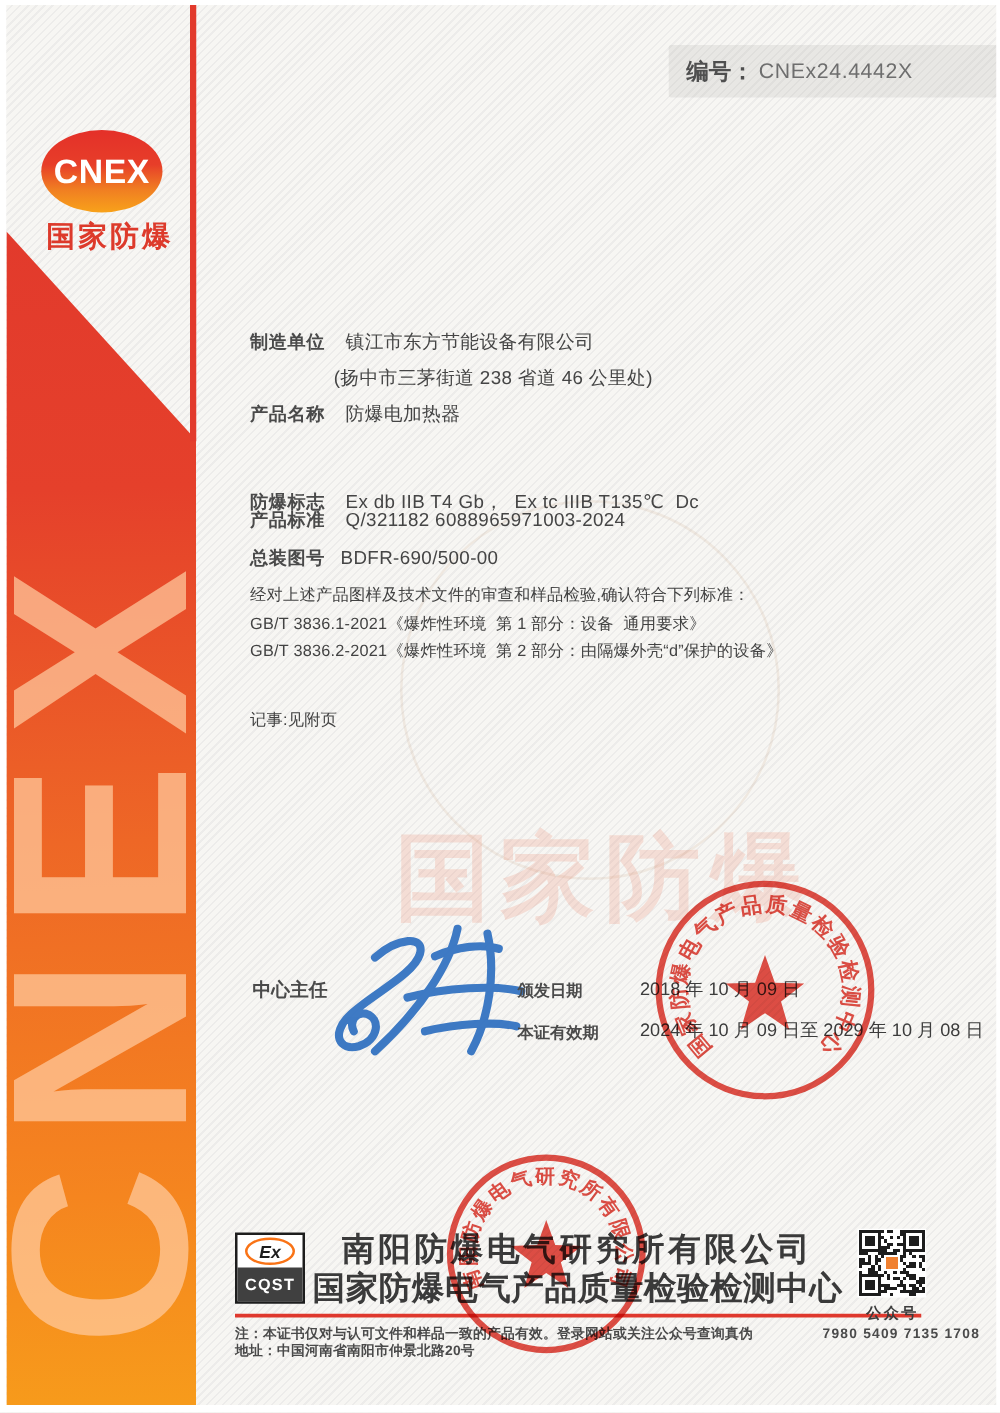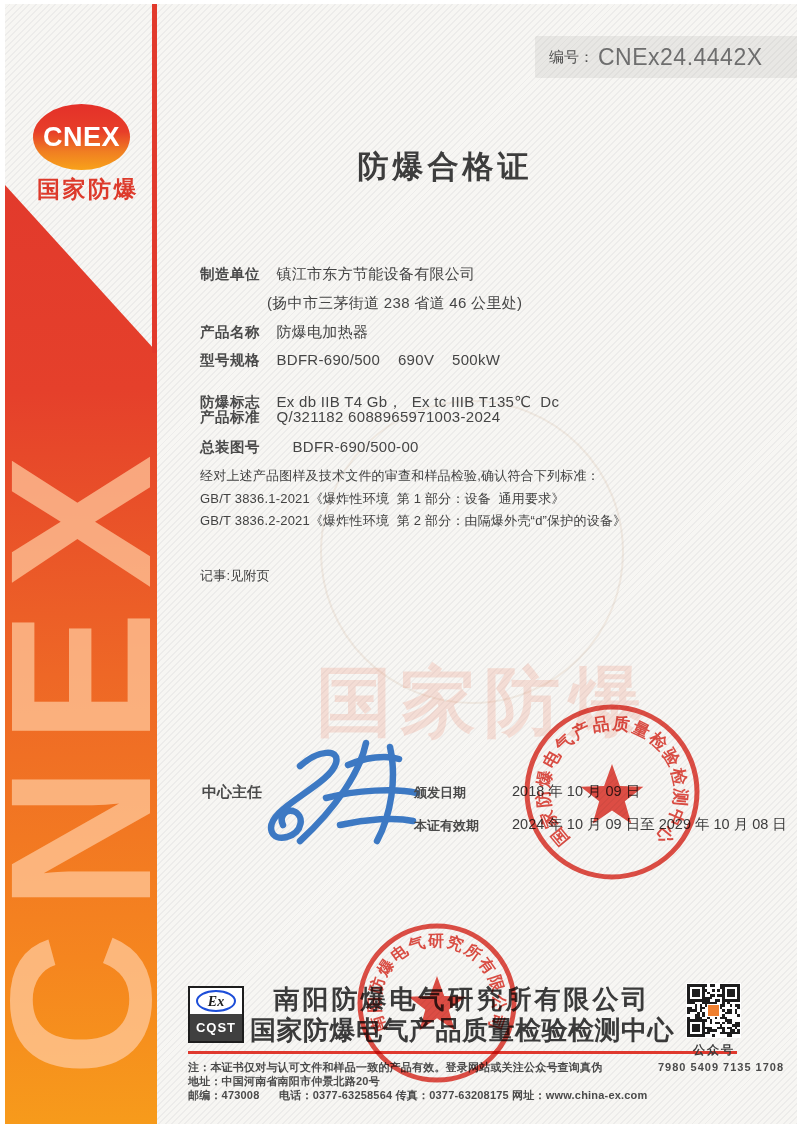--- a/index.html
+++ b/index.html
@@ -35,43 +35,43 @@
   .logo-oval{
     left:33px;top:104px;width:97px;height:66px;border-radius:50%;
     background:linear-gradient(180deg,#e43029 0%,#e73e29 42%,#f07e22 72%,#f8a21a 100%);
     display:flex;align-items:center;justify-content:center;
   }
   .logo-oval span{color:#ffffff;font-weight:800;font-size:27px;letter-spacing:0.5px;}
   .logo-caption{left:37px;top:174px;font-size:23px;font-weight:600;color:#dd3a2b;letter-spacing:2.5px;}
   
   .num-box{left:535px;top:36px;width:263px;height:42px;background:rgba(158,156,150,0.16);border-radius:2px;
     display:flex;align-items:center;padding-left:14px;box-sizing:border-box;}
-  .num-label{font-size:15px;font-weight:400;color:#4f4f4f;}
-  .num-value{font-size:23px;color:#6e6e6e;letter-spacing:0.5px;margin-left:4px;}
+  .num-label{font-size:18px;font-weight:700;color:#4f4f4f;}
+  .num-value{font-size:17px;color:#6e6e6e;letter-spacing:0.5px;margin-left:4px;}
   
   .title{left:165px;top:146px;width:560px;text-align:center;font-size:31px;font-weight:800;color:#3d3d3d;letter-spacing:4px;}
   
   .wm-circle{left:320px;top:400px;width:300px;height:300px;border:2px solid rgba(180,130,92,0.12);border-radius:50%;}
   .wm-text{left:316px;top:652px;font-size:76px;font-weight:700;letter-spacing:8px;color:rgba(233,126,94,0.20);}
   
   .flabel{font-size:14.5px;font-weight:600;color:#4a4a4a;letter-spacing:0.5px;}
   .fvalue{font-size:15px;color:#454545;letter-spacing:0.3px;}
   .row{height:20px;line-height:20px;}
   .para{font-size:13px;color:#424242;letter-spacing:0.2px;line-height:20px;}
   
   .sig-label{font-size:15px;font-weight:600;color:#4a4a4a;}
   .d-label{font-size:13px;font-weight:600;color:#4a4a4a;}
   .d-value{font-size:14.5px;color:#3c3c3c;}
   
   .stamp{mix-blend-mode:multiply;opacity:0.88;}
   
   .ex-logo{left:188px;top:986px;width:56px;height:57px;border:2px solid #1d1d1d;box-sizing:border-box;background:#ffffff;}
   .ex-top{height:26px;display:flex;align-items:center;justify-content:center;}
-  .ex-oval{width:40px;height:22px;border:2px solid #1d4ed8;border-radius:50%;display:flex;align-items:flex-end;justify-content:center;
-    font-size:14px;font-weight:700;font-style:italic;color:#1d1d1d;box-sizing:border-box;font-family:Liberation Serif, serif;}
+  .ex-oval{width:40px;height:22px;border:2px solid #f97316;border-radius:50%;display:flex;align-items:center;justify-content:center;
+    font-size:14px;font-weight:700;font-style:italic;color:#1d1d1d;box-sizing:border-box;}
   .ex-bottom{height:27px;background:#404040;color:#ffffff;display:flex;align-items:center;justify-content:center;
     font-size:13px;font-weight:700;letter-spacing:1px;}
   .org1{left:188px;top:982px;width:548px;text-align:center;font-size:26px;font-weight:700;color:#3a3a3a;letter-spacing:3px;}
   .org2{left:188px;top:1013px;width:548px;text-align:center;font-size:26px;font-weight:700;color:#3a3a3a;letter-spacing:0.5px;}
   .red-line{left:188px;top:1051px;width:549px;height:3px;background:#df382d;}
   .qr-wrap{left:686px;top:983px;width:55px;height:55px;background:#ffffff;padding:1px;box-sizing:border-box;}
   .qr-caption{left:684px;top:1042px;width:60px;text-align:center;font-size:12px;font-weight:600;color:#3c3c3c;letter-spacing:2px;}
   .foot{font-size:11px;font-weight:600;color:#4a4a4a;letter-spacing:0.2px;line-height:13px;}
 </style>
 </head>
@@ -87,51 +87,46 @@
   <div class="abs logo-oval">
     <span>CNEX</span>
   </div>
   <div class="abs logo-caption">国家防爆</div>
 
   <div class="abs num-box">
     <span class="num-label">编号：</span>
     <span class="num-value">CNEx24.4442X</span>
   </div>
 
-  <div class="abs title">防爆合格证</div>
 
   <div class="abs wm-circle"></div>
   <div class="abs wm-text">国家防爆</div>
 
   <div class="abs row" style="left:200px;top:264px;">
     <span class="flabel">制造单位</span>
     <span class="fvalue pre" style="margin-left:12px;">镇江市东方节能设备有限公司</span>
   </div>
   <div class="abs row" style="left:267px;top:293px;">
     <span class="fvalue pre">(扬中市三茅街道 238 省道 46 公里处)</span>
   </div>
   <div class="abs row" style="left:200px;top:322px;">
     <span class="flabel">产品名称</span>
     <span class="fvalue pre" style="margin-left:12px;">防爆电加热器</span>
   </div>
-  <div class="abs row" style="left:200px;top:350px;">
-    <span class="flabel">型号规格</span>
-    <span class="fvalue pre" style="margin-left:12px;">BDFR-690/500    690V    500kW</span>
-  </div>
   <div class="abs row" style="left:200px;top:392px;">
     <span class="flabel">防爆标志</span>
     <span class="fvalue pre" style="margin-left:12px;">Ex db IIB T4 Gb，  Ex tc IIIB T135℃  Dc</span>
   </div>
   <div class="abs row" style="left:200px;top:407px;">
     <span class="flabel">产品标准</span>
     <span class="fvalue pre" style="margin-left:12px;">Q/321182 6088965971003-2024</span>
   </div>
   <div class="abs row" style="left:200px;top:437px;">
     <span class="flabel">总装图号</span>
-    <span class="fvalue pre" style="margin-left:28px;">BDFR-690/500-00</span>
+    <span class="fvalue pre" style="margin-left:8px;">BDFR-690/500-00</span>
   </div>
 
   <div class="abs para" style="left:200px;top:466px;width:560px;">经对上述产品图样及技术文件的审查和样品检验,确认符合下列标准：</div>
   <div class="abs para pre" style="left:200px;top:489px;width:580px;">GB/T 3836.1-2021《爆炸性环境  第 1 部分：设备  通用要求》</div>
   <div class="abs para pre" style="left:200px;top:511px;width:580px;">GB/T 3836.2-2021《爆炸性环境  第 2 部分：由隔爆外壳“d”保护的设备》</div>
   <div class="abs para" style="left:200px;top:566px;">记事:见附页</div>
 
   <div class="abs sig-label" style="left:202px;top:783px;">中心主任</div>
 
   <svg class="abs" style="left:250px;top:738px;" width="178" height="114" viewBox="0 0 178 114">
@@ -318,21 +313,20 @@
           <rect x="2" y="16" width="3" height="3"></rect>
           <rect x="8.5" y="8.5" width="4" height="4" fill="#f08030"></rect>
         </g>
       </svg>
   </div>
   <div class="abs qr-caption">公众号</div>
 
   <div class="abs foot" style="left:188px;top:1061px;">注：本证书仅对与认可文件和样品一致的产品有效。登录网站或关注公众号查询真伪</div>
   <div class="abs foot" style="left:658px;top:1061px;letter-spacing:1px;">7980 5409 7135 1708</div>
   <div class="abs foot" style="left:188px;top:1075px;">地址：中国河南省南阳市仲景北路20号</div>
-  <div class="abs foot pre" style="left:188px;top:1089px;">邮编：473008      电话：0377-63258564 传真：0377-63208175 网址：www.china-ex.com</div>
 
   <svg class="abs stamp" style="left:352px;top:918px;" width="170" height="170" viewBox="0 0 170 170">
     <defs>
       <path id="arcTop2" d="M 85,142 A 57,57 0 1 1 85,28 A 57,57 0 1 1 85,142" fill="none"></path>
     </defs>
     <circle cx="85" cy="85" r="77" fill="none" stroke="#df382d" stroke-width="5"></circle>
     <polygon fill="#df382d" points="85,58 92.2,78 113.5,78.7 96.7,91.8 102.6,112.3 85,100.3 67.4,112.3 73.3,91.8 56.5,78.7 77.8,78"></polygon>
     <text font-size="16" font-weight="700" fill="#df382d" letter-spacing="2">
       <textPath href="#arcTop2" startOffset="50%" text-anchor="middle">南阳防爆电气研究所有限公司</textPath>
     </text>

